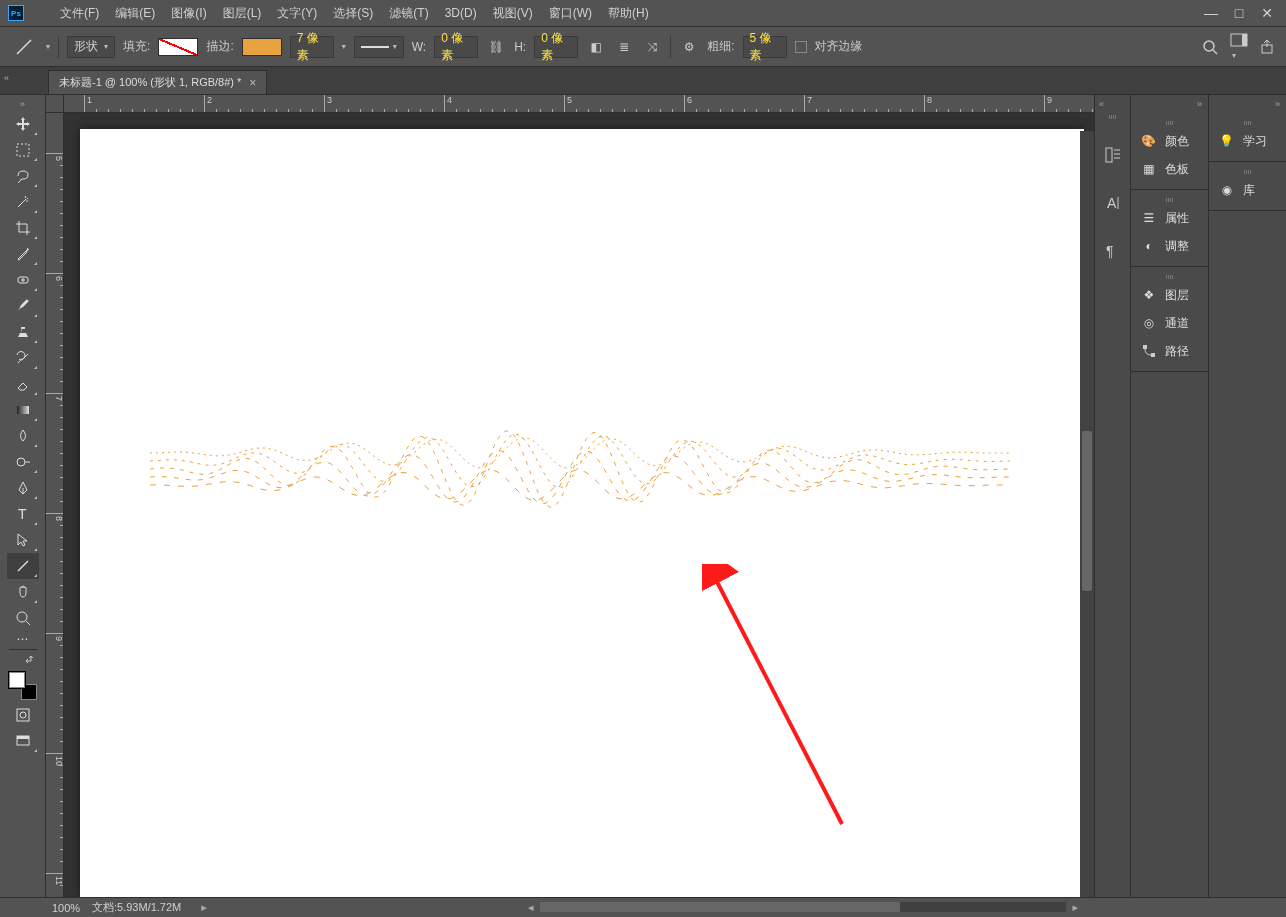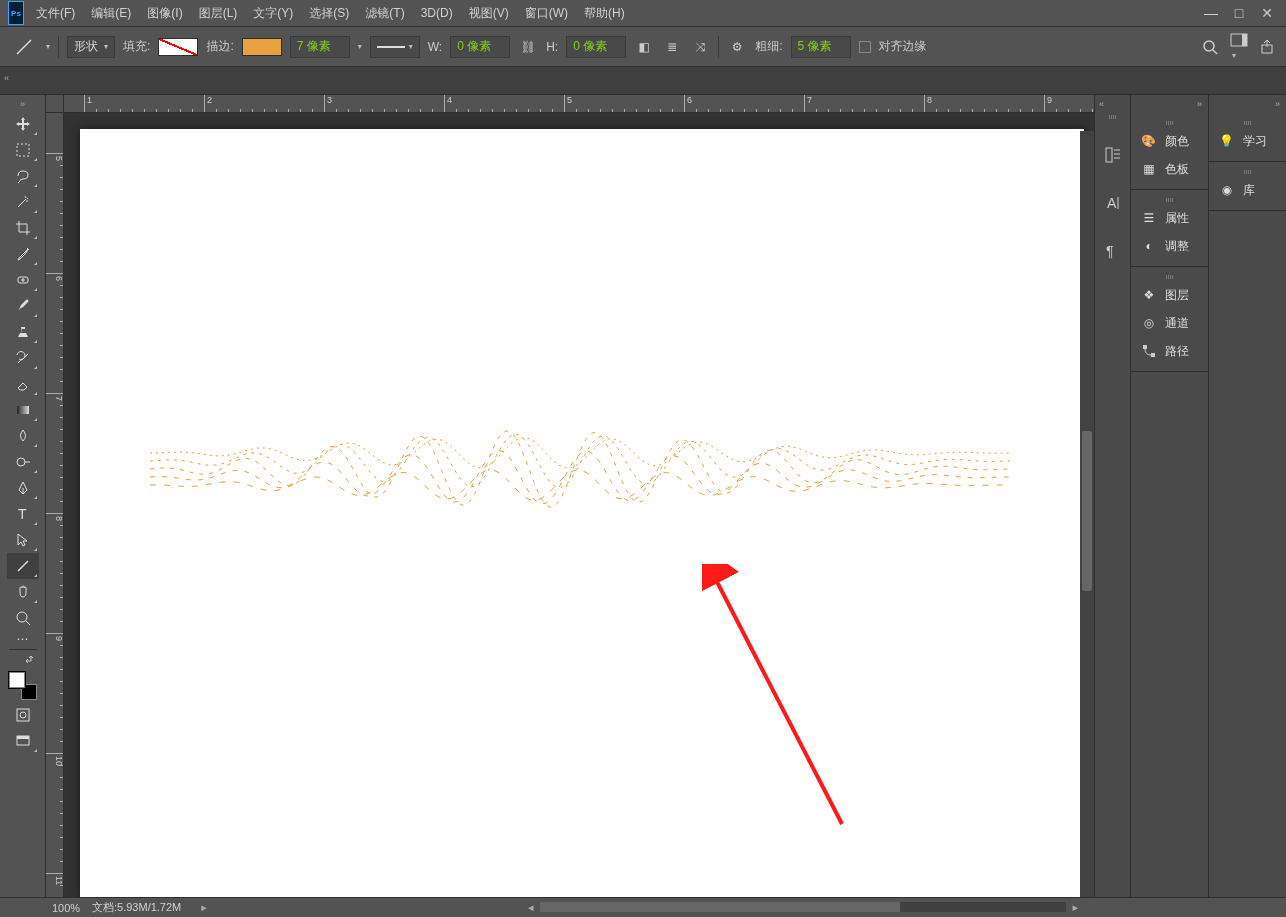--- a/index.html
+++ b/index.html
@@ -1,34 +1,34 @@
 <!DOCTYPE html>
 <html><head>
 <meta charset="utf-8">
 <style>
 * { margin: 0; padding: 0; box-sizing: border-box; font-family: "Microsoft YaHei", sans-serif; }
 body { background: #535353; width: 1286px; height: 917px; overflow: hidden; color: #d0d0d0; font-size: 12px; user-select: none; }
 
 
 .menubar { height: 27px; background: #535353; display: flex; align-items: center; padding: 0 8px; border-bottom: 1px solid #2e2e2e; }
-.ps-icon { width: 16px; height: 24px; background: #001e36; border: 1px solid #31a8ff; display: flex; align-items: center; justify-content: center; font-size: 8px; color: #31a8ff; font-weight: bold; margin-right: 4px; }
+.ps-icon { width: 16px; height: 16px; background: #001e36; border: 1px solid #31a8ff; display: flex; align-items: center; justify-content: center; font-size: 8px; color: #31a8ff; font-weight: bold; margin-right: 28px; }
 .menu-item { padding: 0 8px; height: 25px; line-height: 25px; cursor: default; }
 .win-controls { margin-left: auto; display: flex; gap: 14px; padding-right: 4px; }
 .win-btn { width: 14px; height: 14px; display: flex; align-items: center; justify-content: center; color: #cfcfcf; font-size: 14px; }
 
 
 .optbar { height: 40px; background: #535353; display: flex; align-items: center; padding: 0 10px; gap: 8px; border-bottom: 1px solid #2e2e2e; }
 .line-tool-icon { width: 28px; height: 28px; display: flex; align-items: center; justify-content: center; }
 .chev { color: #bbb; font-size: 8px; }
 .select-box { background: #494949; border: 1px solid #3a3a3a; height: 22px; padding: 0 6px; display: flex; align-items: center; gap: 6px; }
 .opt-label { color: #ccc; }
 .fill-swatch { width: 40px; height: 18px; background: #fff; position: relative; border: 1px solid #2e2e2e; }
 .fill-swatch::after { content: ""; position: absolute; left: 0; top: 0; right: 0; bottom: 0; background: linear-gradient(to top right, transparent calc(50% - 1px), red calc(50% - 1px), red calc(50% + 1px), transparent calc(50% + 1px)); }
 .stroke-swatch { width: 40px; height: 18px; background: #e8a23f; border: 1px solid #2e2e2e; }
-.input-num { background: #494949; border: 1px solid #3a3a3a; height: 22px; width: 60px; padding: 0 6px; color: #84cc16; display: flex; align-items: center; }
+.input-num { background: #494949; border: 1px solid #3a3a3a; height: 22px; width: 44px; padding: 0 6px; color: #fde047; display: flex; align-items: center; }
 .stroke-style { width: 50px; height: 22px; background: #494949; border: 1px solid #3a3a3a; display: flex; align-items: center; padding: 0 6px; }
 .stroke-line { flex: 1; height: 2px; background: #ddd; }
 .divider { width: 1px; height: 22px; background: #3a3a3a; }
 .link-icon, .align-icon, .gear-icon { width: 20px; height: 20px; display: flex; align-items: center; justify-content: center; color: #ccc; }
 .checkbox { width: 12px; height: 12px; border: 1px solid #888; }
 .optbar-right { margin-left: auto; display: flex; gap: 12px; align-items: center; }
 
 
 .tabbar { height: 28px; background: #3f3f3f; display: flex; align-items: flex-end; padding-left: 48px; border-bottom: 1px solid #2e2e2e; position: relative; }
 .collapse-left { position: absolute; left: 4px; top: 6px; color: #aaa; font-size: 9px; }
@@ -163,20 +163,24 @@
         <svg width="16" height="16">
           <rect x="2" y="6" width="10" height="8" fill="none" stroke="#ccc"></rect>
           <path d="M7 8 V1 M4 4 L7 1 L10 4" fill="none" stroke="#ccc"></path>
         </svg>
       </div>
   </div>
 </div>
 
 <div class="tabbar">
   <div class="collapse-left">«</div>
+  <div class="doc-tab">
+    <span>未标题-1 @ 100% (形状 1, RGB/8#) *</span>
+    <span class="close-x">×</span>
+  </div>
 </div>
 
 <div class="main">
 
   <div class="tools">
     <div class="tools-collapse">»</div>
     <div class="tool-btn">
         <svg width="16" height="16">
           <path d="M8 1 L10 4 H9 V7 H12 V6 L15 8 L12 10 V9 H9 V12 H10 L8 15 L6 12 H7 V9 H4 V10 L1 8 L4 6 V7 H7 V4 H6 Z" fill="#ddd"></path>
         </svg>

